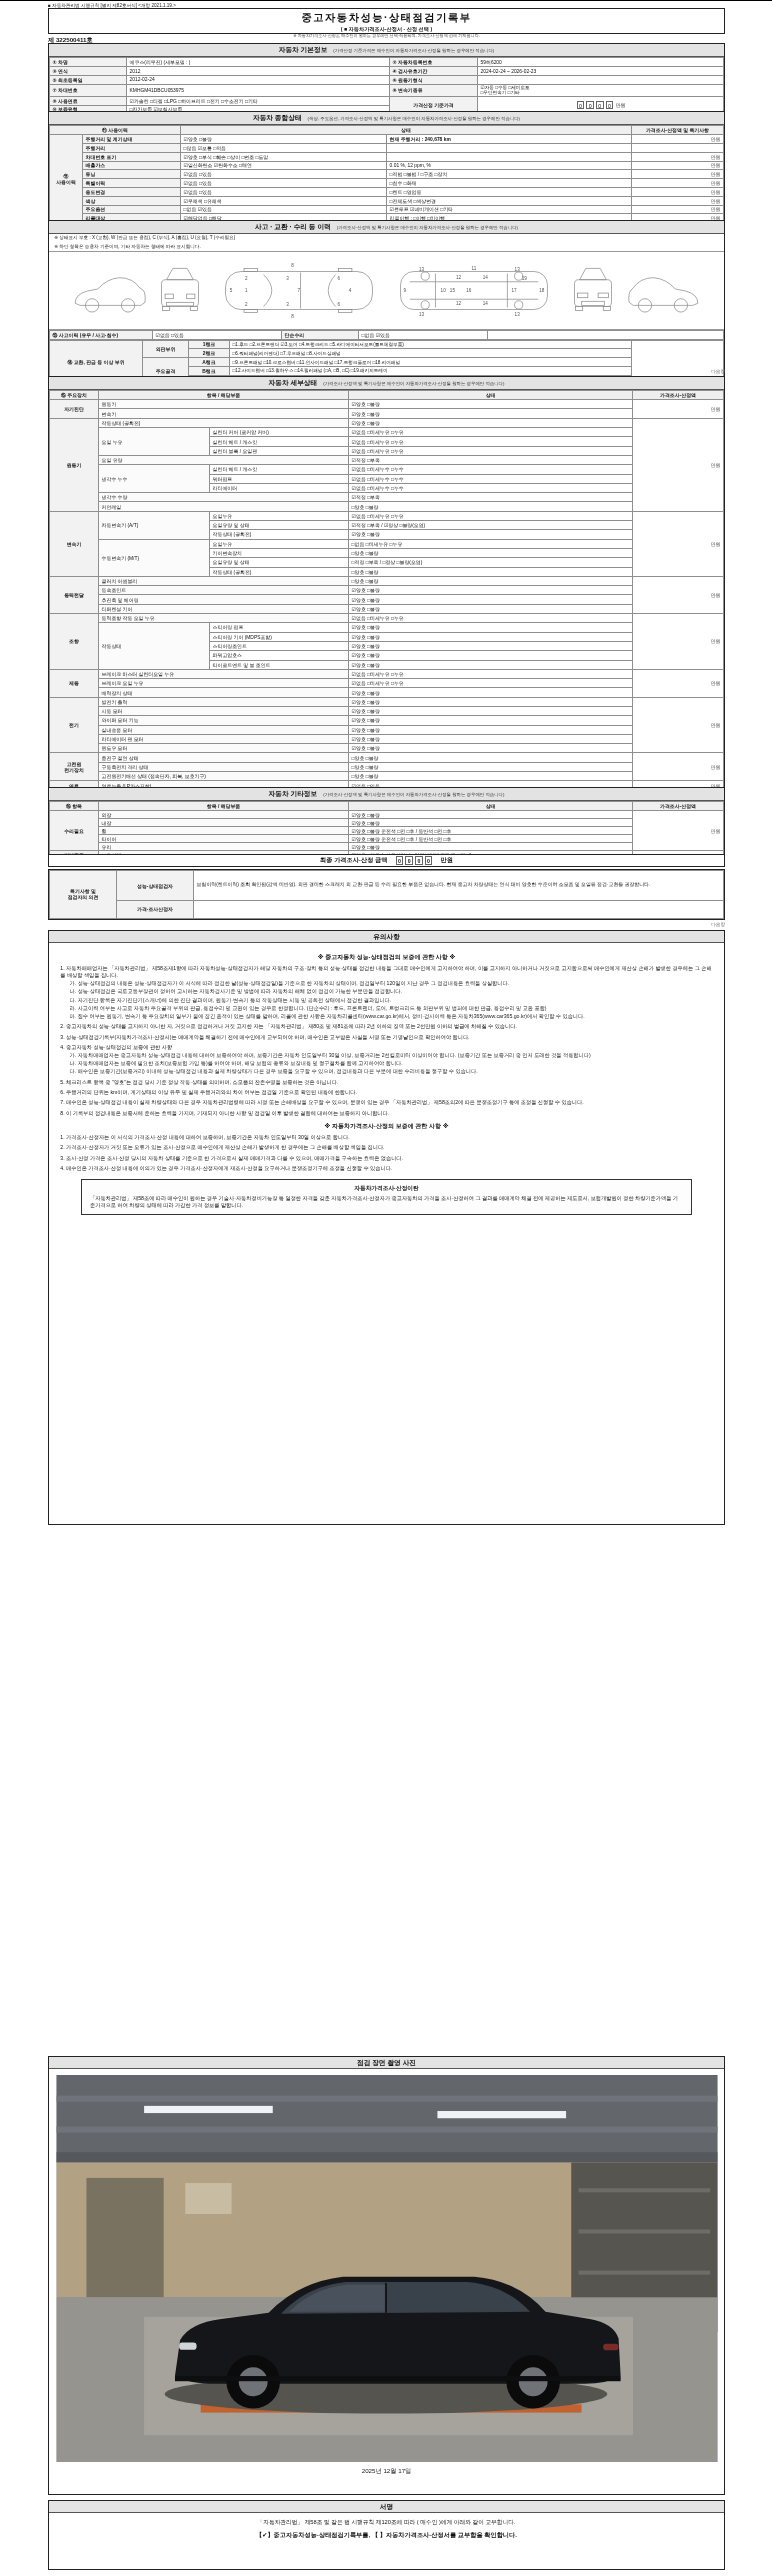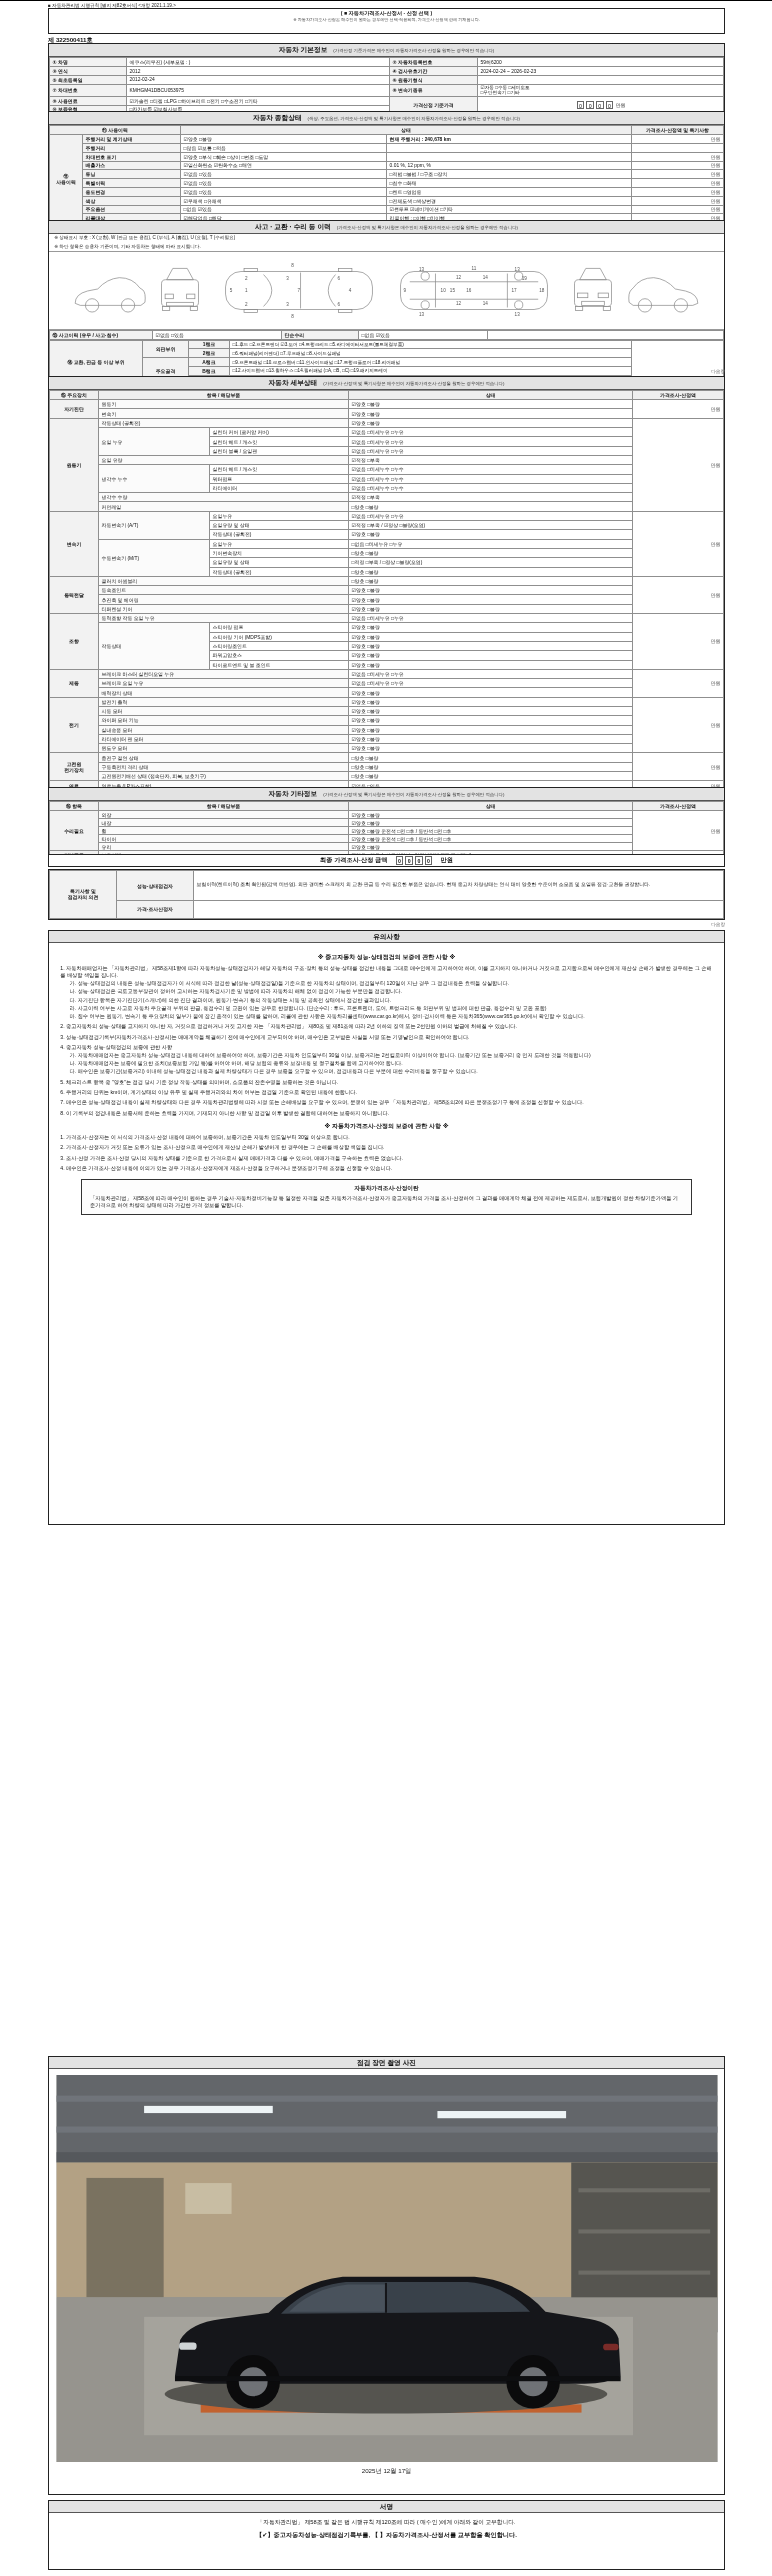--- a/index.html
+++ b/index.html
@@ -49,20 +49,21 @@
 .doc-no{position:absolute;top:35px;left:48px;font-size:6.2px;font-weight:bold}
 </style>
 </head>
 <body>
 
 <div id="page">
 
   <div class="top-note">■ 자동차관리법 시행규칙 [별지 제82호서식] &lt;개정 2021.1.19.&gt;</div>
 
   <div class="box" id="header-box" style="top:7.2px;height:26px;">
+    <div style="text-align:center;font-size:10.3px;font-weight:bold;letter-spacing:1.5px;margin-top:2.1px;">중고자동차성능·상태점검기록부</div>
     <div style="text-align:center;font-size:5.2px;font-weight:bold;margin-top:0.5px;">( ■ 자동차가격조사·산정서 · 산정 선택 )</div>
     <div style="text-align:center;font-size:4.1px;color:#444;">※ 자동차가격조사·산정은 매수인이 원하는 경우에만 선택·적용되며, 가격조사·산정액 란에 기재됩니다.</div>
   </div>
 
   <div class="doc-no">제 322500411호</div>
 
   <div class="box" id="basic-box" style="top:42px;">
     <div class="sec-title">
       <span>자동차 기본정보</span>
       <span class="note">(가격산정 기준가격은 매수인이 자동차가격조사·산정을 원하는 경우에만 적습니다)</span>

